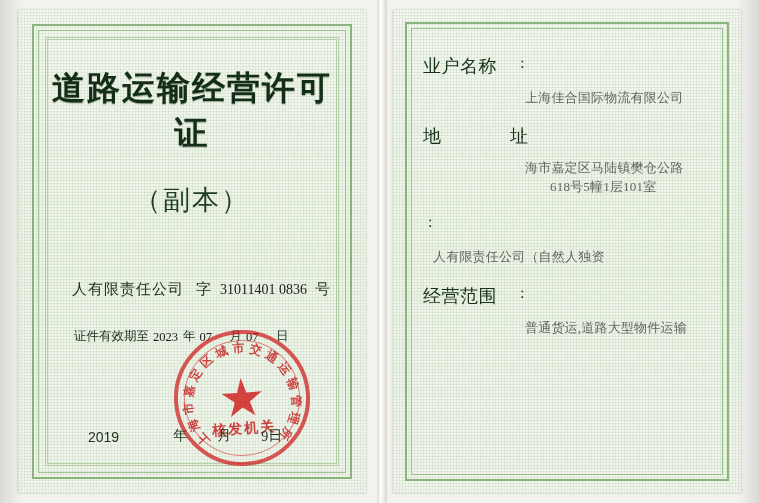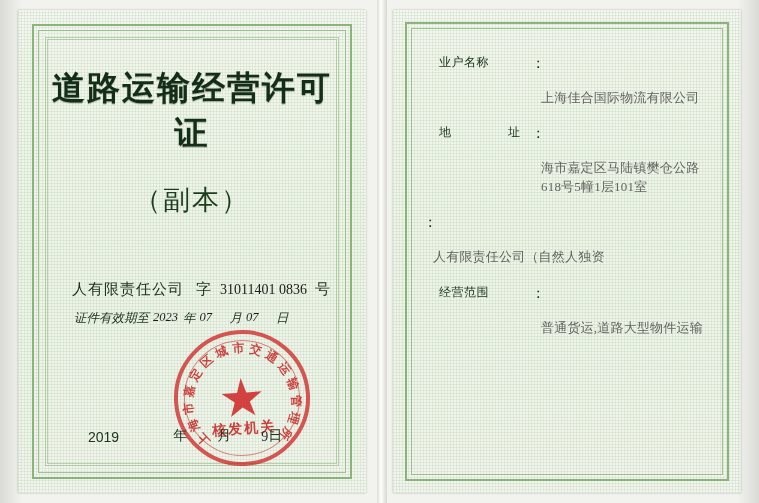--- a/index.html
+++ b/index.html
@@ -135,27 +135,27 @@
     font-family: "Liberation Serif", serif;
     font-size: 14px;
     color: #202020;
   }
   .serial-hao { letter-spacing: 1px; }
 
   .valid-row {
     position: absolute;
     left: 22px;
     right: 10px;
-    top: 266px;
+    top: 284px;
     display: flex;
+    align-items: flex-end;
     font-family: "DejaVu Serif", "Liberation Serif", serif;
     font-size: 12.5px;
     color: #1b2f1c;
     white-space: nowrap;
-    font-style: italic;
   }
   .valid-row .val {
     font-family: "Liberation Serif", serif;
     font-size: 12.5px;
     color: #1b1b1b;
     padding: 0 4px;
   }
   .valid-line {
     display: inline-block;
     min-width: 26px;
@@ -255,26 +255,25 @@
   }
   .field-row {
     display: flex;
     align-items: flex-start;
     margin-bottom: 17px;
   }
   .field-label {
     width: 92px;
     flex: 0 0 92px;
     font-family: "DejaVu Serif", "Liberation Serif", serif;
-    font-size: 12px;
+    font-size: 18px;
     color: #17301a;
     letter-spacing: 0.5px;
     text-align: justify;
     white-space: nowrap;
-    padding-left: 16px;
   }
   .field-label.spaced {
     letter-spacing: 11px;
   }
   .field-colon {
     width: 10px;
     flex: 0 0 10px;
     font-family: "DejaVu Serif", "Liberation Serif", serif;
     font-size: 14.5px;
     color: #17301a;
@@ -282,21 +281,21 @@
   .field-value {
     flex: 1;
     font-family: "Liberation Serif", serif;
     font-size: 13px;
     color: #2d2d2d;
     line-height: 1.42;
     opacity: 0.88;
     letter-spacing: 0.2px;
     margin-top: 35px;
   }
-  .field-value .line2 { display: block; }
+  .field-value .line2 { display: block; padding-left: 25px; }
 
   
   .washed { opacity: 0.72; }
 </style>
 </head>
 <body>
 
 <div id="page">
 
   <div class="cert-page" id="left-page">

